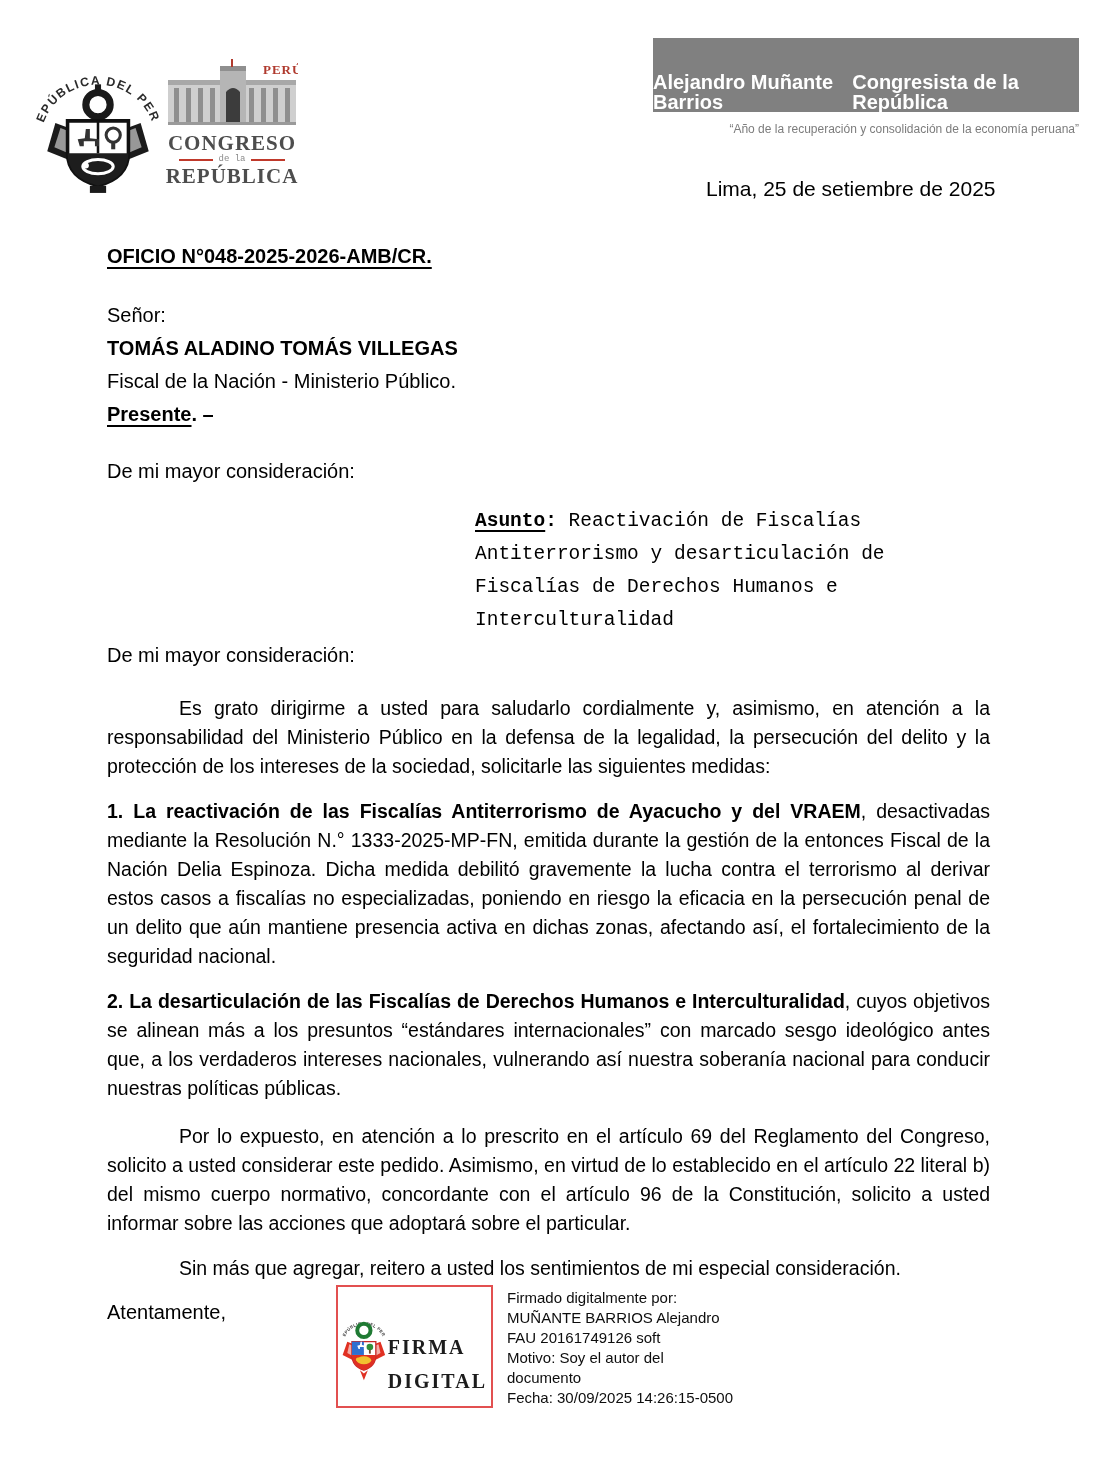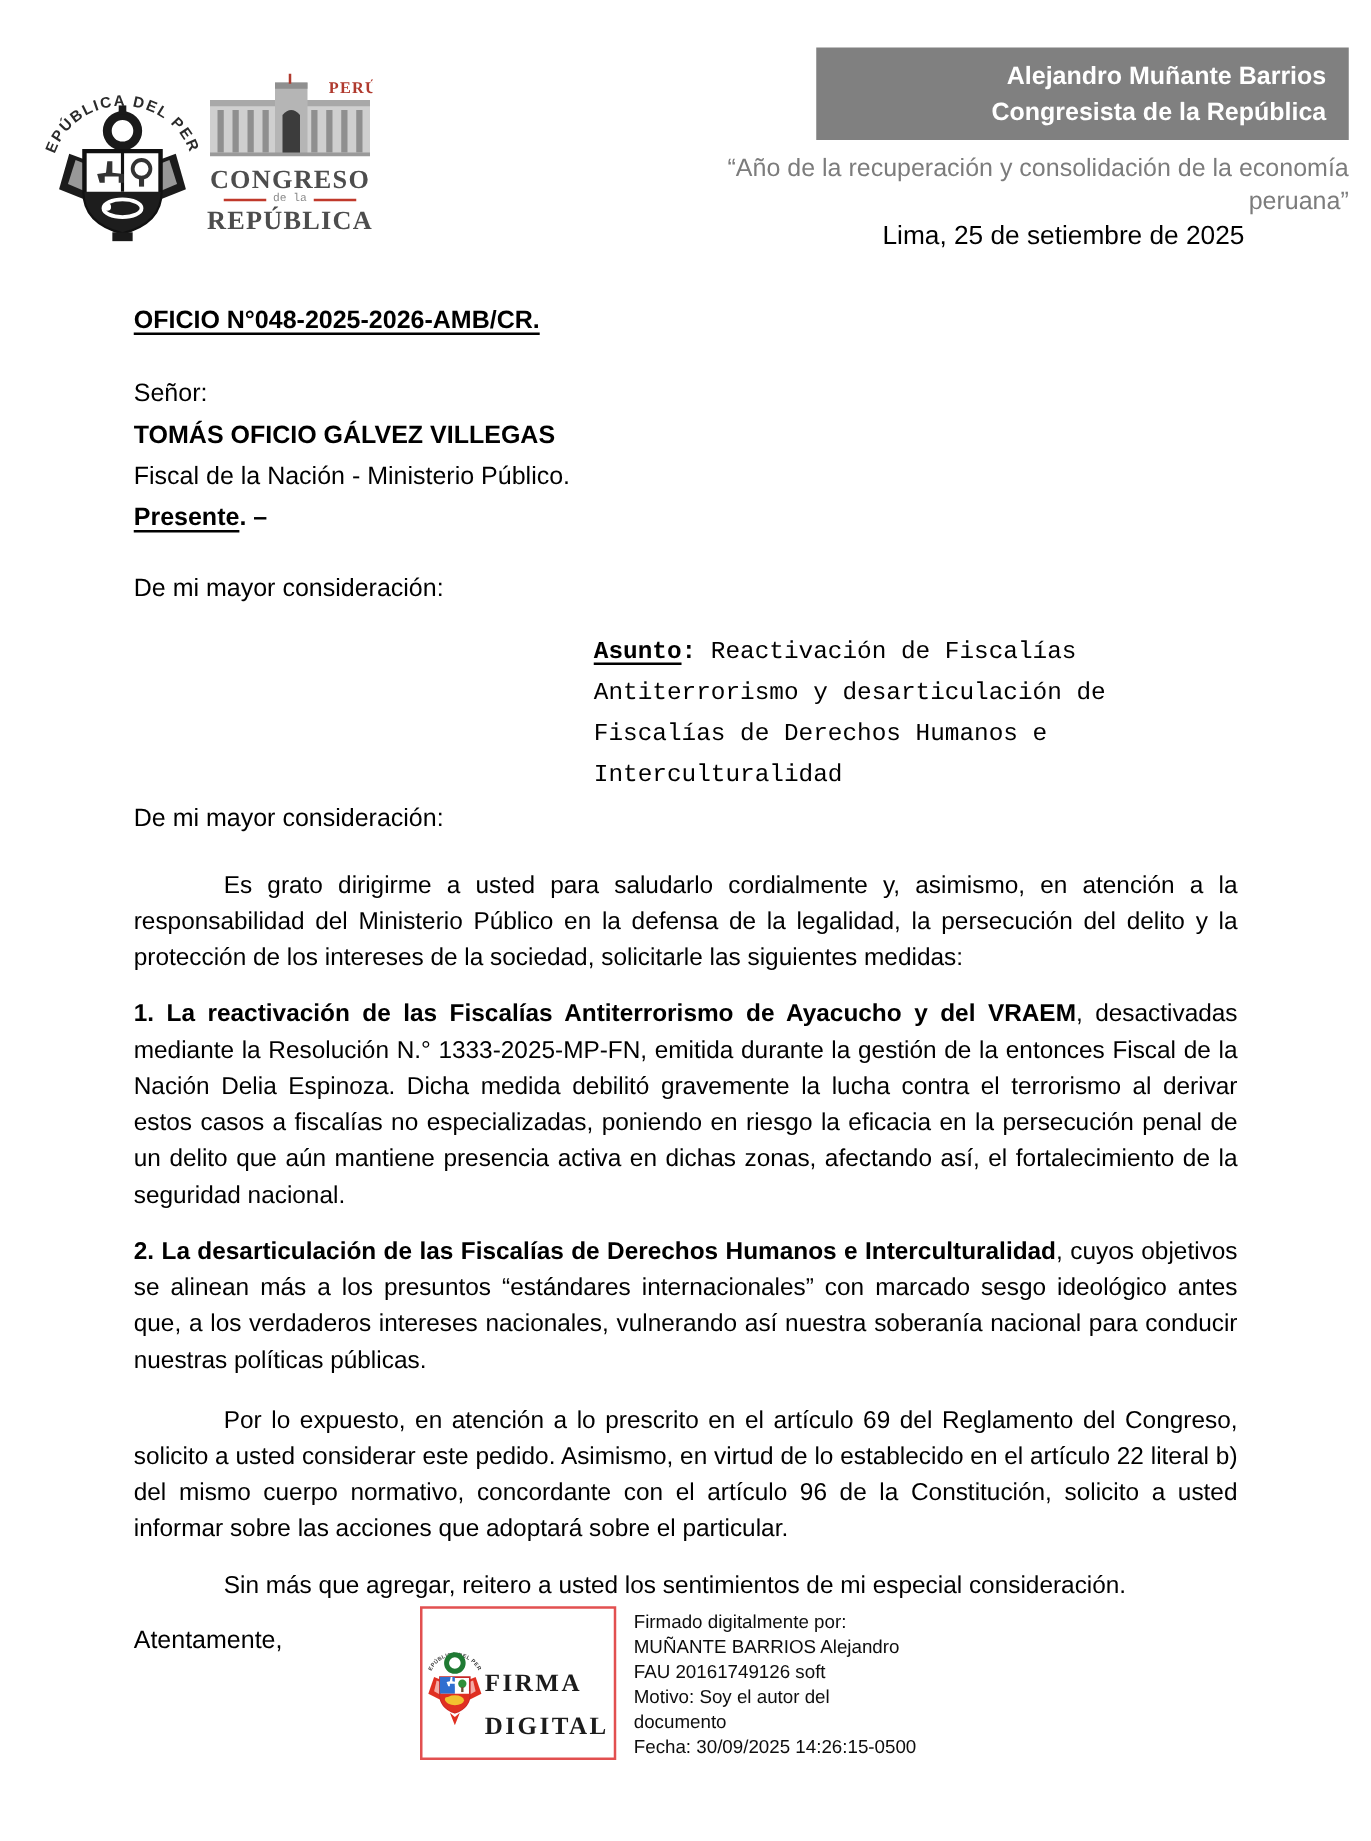--- a/index.html
+++ b/index.html
@@ -29,30 +29,30 @@
   .congress-dela {
     display:flex; align-items:center; justify-content:center; gap:5px;
     font-family:Liberation Mono, monospace; font-size:9px; color:#8a8a8a; line-height:1;
     margin:1px 0;
   }
   .congress-dela .rule { height:2px; width:34px; background:#c0392b; }
 
   .name-box {
     position:absolute; left:653px; top:38px; width:426px; height:74px;
     background:#808080;
-    display:flex; flex-direction:column; justify-content:center;
+    display:flex; flex-direction:row; justify-content:center;
     align-items:flex-end; padding-right:18px; row-gap:9px;
   }
   .name-box div {
     color:#ffffff; font-weight:bold; font-size:20px; line-height:1;
   }
 
   .year-quote {
     position:absolute; right:18px; top:122px; width:520px;
-    text-align:right; color:#7c7c7c; font-size:20px; line-height:1.3;
+    text-align:right; color:#7c7c7c; font-size:12px; line-height:1.3;
   }
 
   .date-line {
     position:absolute; left:706px; top:177px;
     font-size:21px; color:#000;
   }
 
   
   .letter-main {
     position:absolute; left:107px; top:242px; width:883px;
@@ -181,21 +181,21 @@
 
     <div class="date-line">Lima, 25 de setiembre de 2025</div>
   </div>
 
   <div class="letter-main">
 
     <div class="oficio">OFICIO N°048-2025-2026-AMB/CR.</div>
 
     <div class="addressee">
       <div>Señor:</div>
-      <div class="bold">TOMÁS OFICIO GÁLVEZ VILLEGAS</div>
+      <div class="bold">TOMÁS ALADINO TOMÁS VILLEGAS</div>
       <div>Fiscal de la Nación - Ministerio Público.</div>
       <div><span class="bold underline">Presente</span><span class="bold">. –</span></div>
     </div>
 
     <div class="greeting">De mi mayor consideración:</div>
 
     <div class="subject-block"><span class="label">Asunto</span><span class="colon">:</span><span> Reactivación de Fiscalías Antiterrorismo y desarticulación de Fiscalías de Derechos Humanos e Interculturalidad</span></div>
 
     <div class="greeting greeting2">De mi mayor consideración:</div>
 

